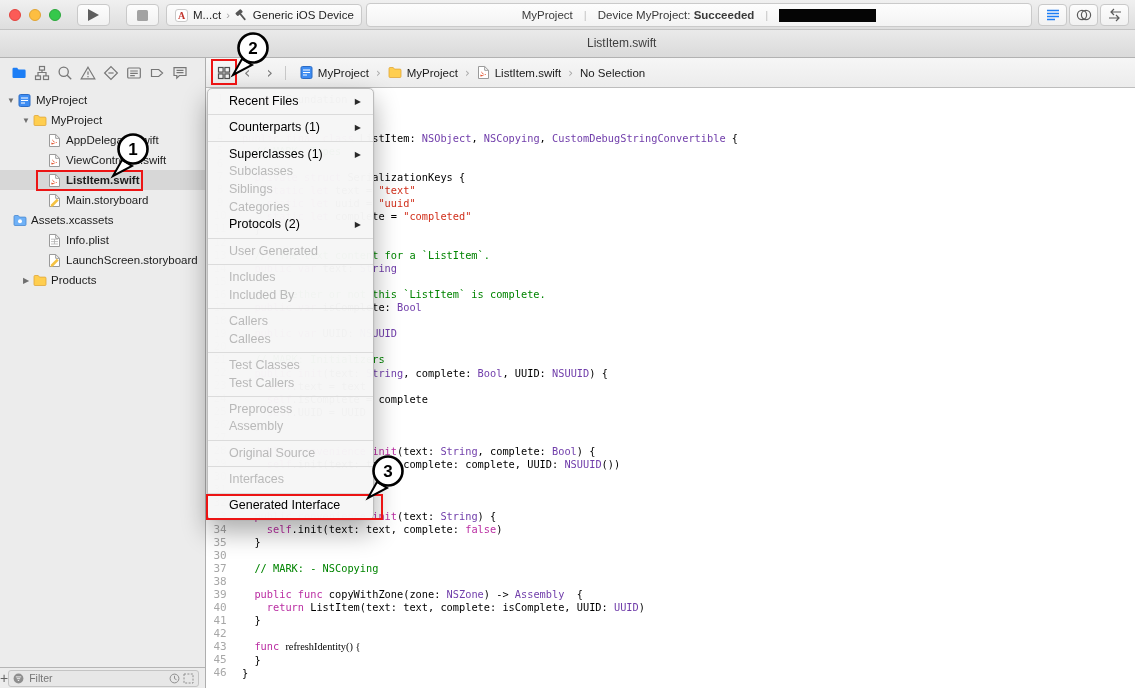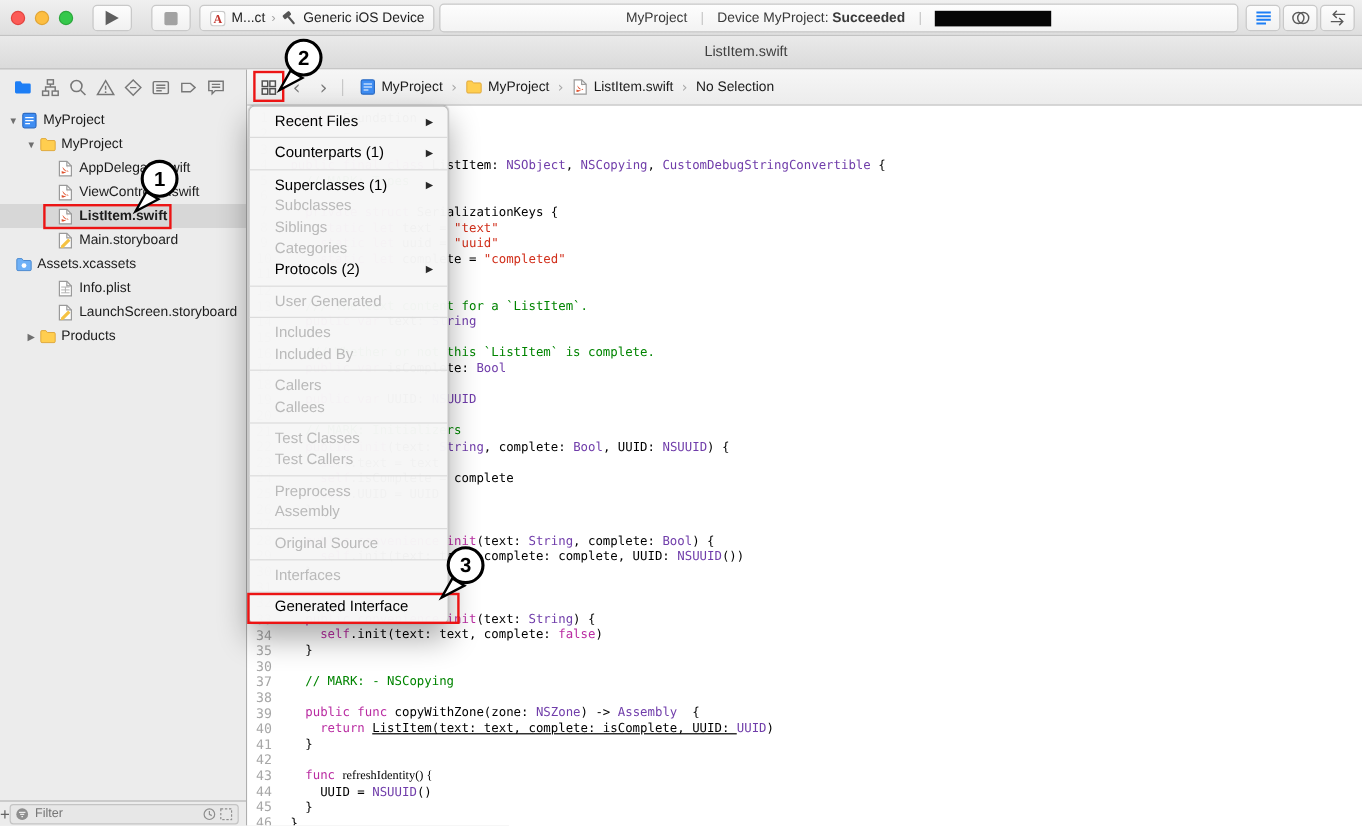--- a/index.html
+++ b/index.html
@@ -558,37 +558,33 @@
       <div class="cl">
         <span class="ln">38</span>
         <span class="lc"></span>
       </div>
       <div class="cl">
         <span class="ln">39</span>
         <span class="lc"><span style="color: rgb(186, 45, 162);">  public func </span><span style="color: rgb(0, 0, 0);">copyWithZone(zone: </span><span style="color: rgb(112, 61, 170);">NSZone</span><span style="color: rgb(0, 0, 0);">) -&gt; </span><span style="color: rgb(112, 61, 170);">Assembly</span><span style="color: rgb(0, 0, 0);">  {</span></span>
       </div>
       <div class="cl">
         <span class="ln">40</span>
-        <span class="lc"><span style="color: rgb(186, 45, 162);">    return </span><span style="color: rgb(0, 0, 0); text-decoration: underline;">ListItem(text: text, complete: isComplete, UUID: </span><span style="color: rgb(112, 61, 170);">UUID</span><span style="color: rgb(0, 0, 0);">)</span></span>
+        <span class="lc"><span style="color: rgb(186, 45, 162);">    return </span><span style="color: rgb(0, 0, 0);">ListItem(text: text, complete: isComplete, UUID: </span><span style="color: rgb(112, 61, 170);">UUID</span><span style="color: rgb(0, 0, 0);">)</span></span>
       </div>
       <div class="cl">
         <span class="ln">41</span>
         <span class="lc"><span style="color: rgb(0, 0, 0);">  }</span></span>
       </div>
       <div class="cl">
         <span class="ln">42</span>
         <span class="lc"></span>
       </div>
       <div class="cl">
         <span class="ln">43</span>
         <span class="lc"><span style="color: rgb(186, 45, 162);">  func </span><span style="color: rgb(0, 0, 0); font-family: Liberation Serif, serif;">refreshIdentity() {</span></span>
-      </div>
-      <div class="cl">
-        <span class="ln">44</span>
-        <span class="lc"><span style="color: rgb(0, 0, 0);">    UUID = </span><span style="color: rgb(112, 61, 170);">NSUUID</span><span style="color: rgb(0, 0, 0);">()</span></span>
       </div>
       <div class="cl">
         <span class="ln">45</span>
         <span class="lc"><span style="color: rgb(0, 0, 0);">  }</span></span>
       </div>
       <div class="cl">
         <span class="ln">46</span>
         <span class="lc"><span style="color: rgb(0, 0, 0);">}</span></span>
       </div>
     </div>

